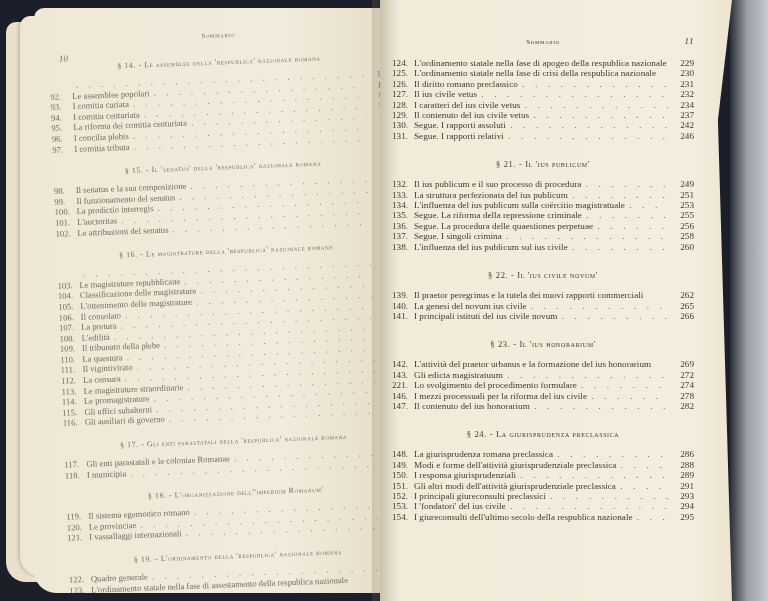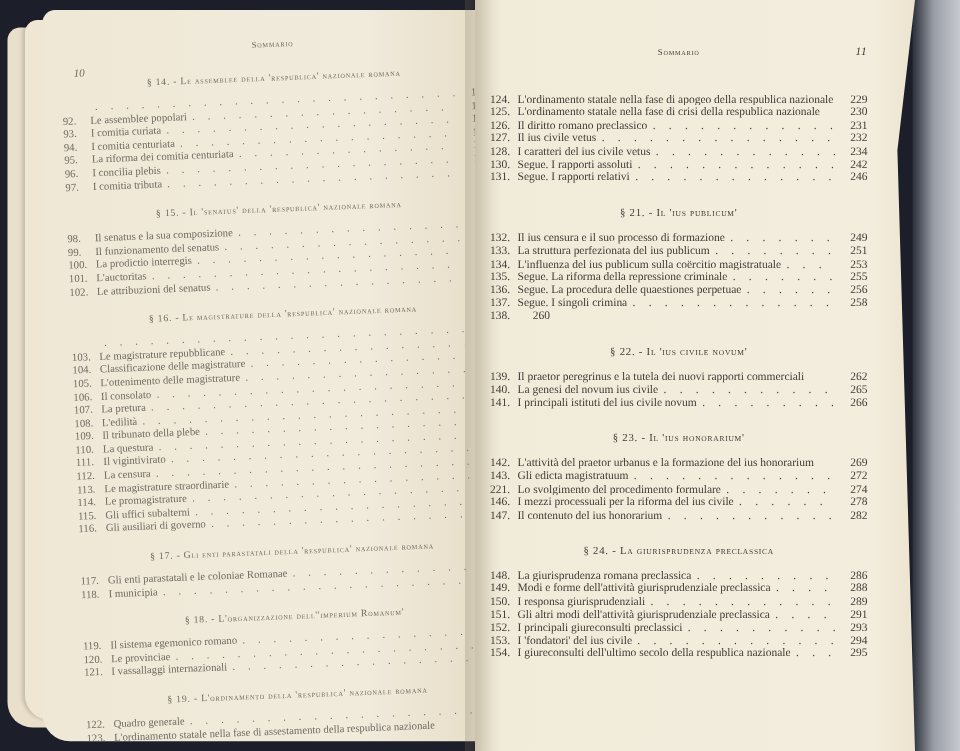--- a/index.html
+++ b/index.html
@@ -264,21 +264,21 @@
       </div>
   </div>
 </div>
 
 <div class="right-page">
   <div class="right-inner">
     <div class="running-head">
       <span>Sommario</span>
       <span class="page-num">11</span>
     </div>
-    <div id="right-intro" style="margin-top:24px;">
+    <div id="right-intro" style="margin-top:8px;">
         <div class="entry wrap">
           <span class="num">124.</span>
           <span class="text">L'ordinamento statale nella fase di apogeo della respublica nazionale</span>
           <span class="pg">229</span>
         </div>
         <div class="entry wrap">
           <span class="num">125.</span>
           <span class="text">L'ordinamento statale nella fase di crisi della respublica nazionale</span>
           <span class="pg">230</span>
         </div>
@@ -293,33 +293,38 @@
           <span class="num">127.</span>
           <span class="text">Il ius civile vetus</span>
           <span class="pg">232</span>
         </div>
         <div class="entry">
           <span class="num">128.</span>
           <span class="text">I caratteri del ius civile vetus</span>
           <span class="pg">234</span>
         </div>
         <div class="entry">
+          <span class="num">129.</span>
+          <span class="text">Il contenuto del ius civile vetus</span>
+          <span class="pg">237</span>
+        </div>
+        <div class="entry">
           <span class="num">130.</span>
           <span class="text">Segue. I rapporti assoluti</span>
           <span class="pg">242</span>
         </div>
         <div class="entry">
           <span class="num">131.</span>
           <span class="text">Segue. I rapporti relativi</span>
           <span class="pg">246</span>
         </div>
         <div class="section-title">§ 21. - Il 'ius publicum'</div>
         <div class="entry">
           <span class="num">132.</span>
-          <span class="text">Il ius censura e il suo processo di formazione</span>
+          <span class="text">Il ius publicum e il suo processo di procedura</span>
           <span class="pg">249</span>
         </div>
         <div class="entry">
           <span class="num">133.</span>
           <span class="text">La struttura perfezionata del ius publicum</span>
           <span class="pg">251</span>
         </div>
         <div class="entry">
           <span class="num">134.</span>
           <span class="text">L'influenza del ius publicum sulla coërcitio magistratuale</span>
@@ -335,20 +340,21 @@
           <span class="text">Segue. La procedura delle quaestiones perpetuae</span>
           <span class="pg">256</span>
         </div>
         <div class="entry">
           <span class="num">137.</span>
           <span class="text">Segue. I singoli crimina</span>
           <span class="pg">258</span>
         </div>
         <div class="entry">
           <span class="num">138.</span>
+          <span class="text">L'influenza del ius publicum sul ius civile</span>
           <span class="pg">260</span>
         </div>
         <div class="section-title">§ 22. - Il 'ius civile novum'</div>
         <div class="entry wrap">
           <span class="num">139.</span>
           <span class="text">Il praetor peregrinus e la tutela dei nuovi rapporti commerciali</span>
           <span class="pg">262</span>
         </div>
         <div class="entry">
           <span class="num">140.</span>

